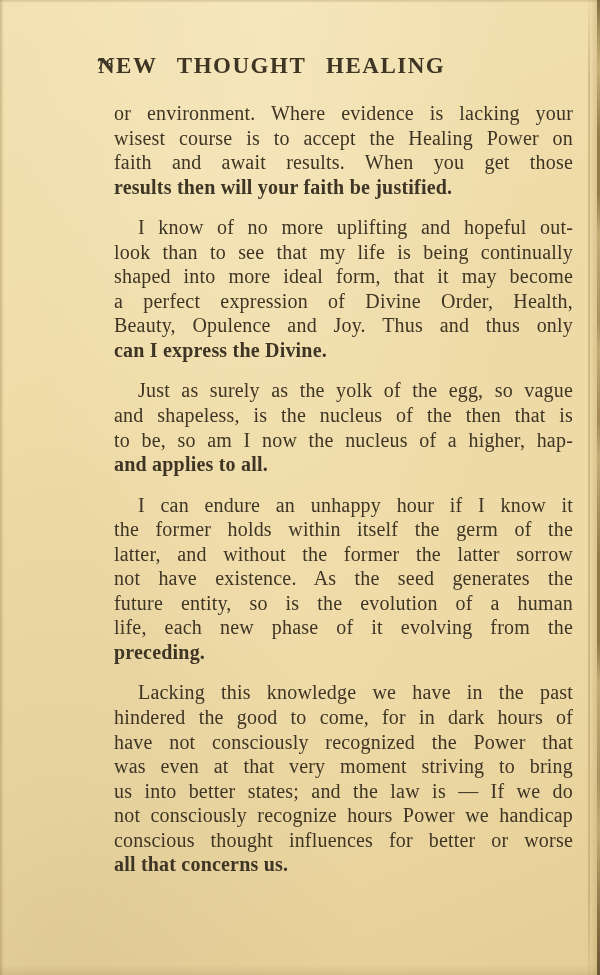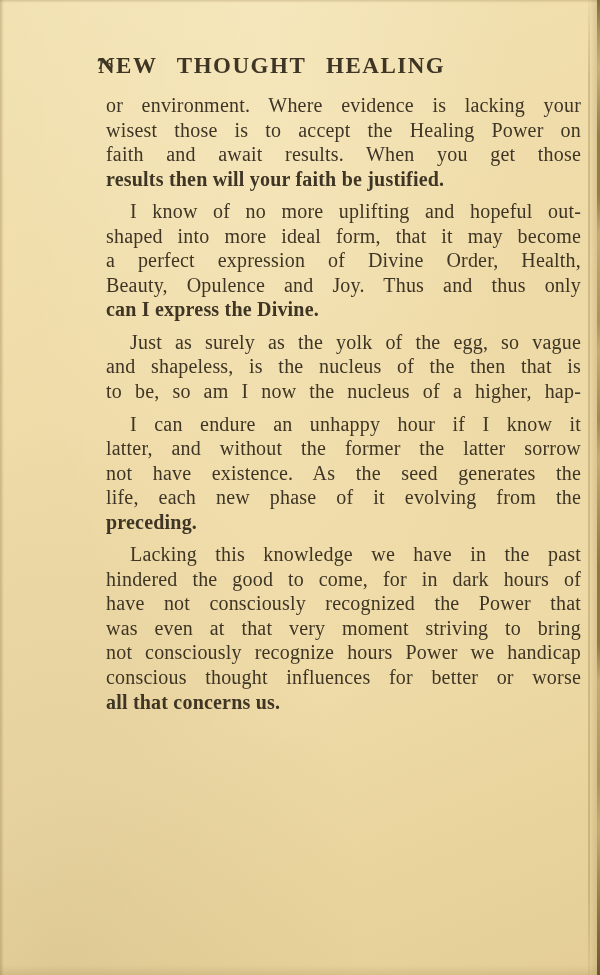--- a/index.html
+++ b/index.html
@@ -64,21 +64,21 @@
     position: absolute; left: 98px; top: 53px; width: 491px;
     text-align: left;
     font-size: 23px; font-weight: bold;
     letter-spacing: 1.5px; word-spacing: 13px;
     white-space: nowrap;
   }
   
   .page-body {
     position: absolute; left: 98px; top: 85px; width: 491px;
   }
-  .para { margin: 8px; padding: 0; }
+  .para { margin: 16px; padding: 0; }
   .line {
     font-size: 20px;
     line-height: 24.55px;
     text-align: justify;
     text-align-last: justify;
     letter-spacing: 0.2px;
     white-space: normal;
   }
   .line.last {
     text-align-last: left;
@@ -99,46 +99,51 @@
   <div class="edge-strip"></div>
   <div class="edge-line"></div>
 
   <div class="page-number">76</div>
 
   <div class="header-title">NEW THOUGHT HEALING</div>
 
   <main class="page-body">
       <div class="para">
         <div class="line">or environment.  Where evidence is lacking your</div>
-        <div class="line">wisest those is to accept the Healing Power on</div>
+        <div class="line">wisest course is to accept the Healing Power on</div>
         <div class="line">faith and await results.  When you get those</div>
         <div class="line last">results then will your faith be justified.</div>
       </div>
       <div class="para indent">
         <div class="line">I know of no more uplifting and hopeful out-</div>
+        <div class="line">look than to see that my life is being continually</div>
         <div class="line">shaped into more ideal form, that it may become</div>
         <div class="line">a perfect expression of Divine Order, Health,</div>
         <div class="line">Beauty, Opulence and Joy.  Thus and thus only</div>
         <div class="line last">can I express the Divine.</div>
       </div>
       <div class="para indent">
         <div class="line">Just as surely as the yolk of the egg, so vague</div>
         <div class="line">and shapeless, is the nucleus of the then that is</div>
         <div class="line">to be, so am I now the nucleus of a higher, hap-</div>
+        <div class="line last">and applies to all.</div>
       </div>
       <div class="para indent">
         <div class="line">I can endure an unhappy hour if I know it</div>
+        <div class="line">the former holds within itself the germ of the</div>
         <div class="line">latter, and without the former the latter sorrow</div>
         <div class="line">not have existence.  As the seed generates the</div>
+        <div class="line">future entity, so is the evolution of a human</div>
         <div class="line">life, each new phase of it evolving from the</div>
         <div class="line last">preceding.</div>
       </div>
       <div class="para indent">
         <div class="line">Lacking this knowledge we have in the past</div>
         <div class="line">hindered the good to come, for in dark hours of</div>
         <div class="line">have not consciously recognized the Power that</div>
         <div class="line">was even at that very moment striving to bring</div>
+        <div class="line">us into better states;  and the law is — If we do</div>
         <div class="line">not consciously recognize hours Power we handicap</div>
         <div class="line">conscious thought influences for better or worse</div>
         <div class="line last">all that concerns us.</div>
       </div>
     </main>
 </div>
 
 </body></html>

